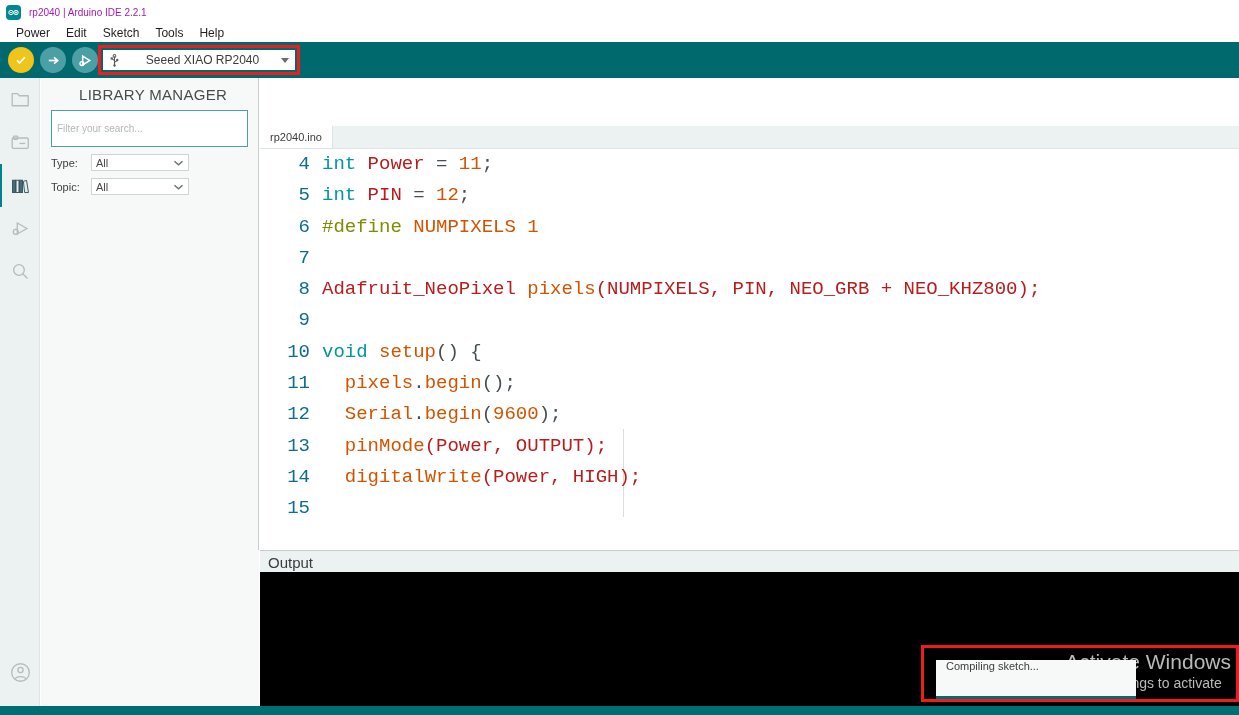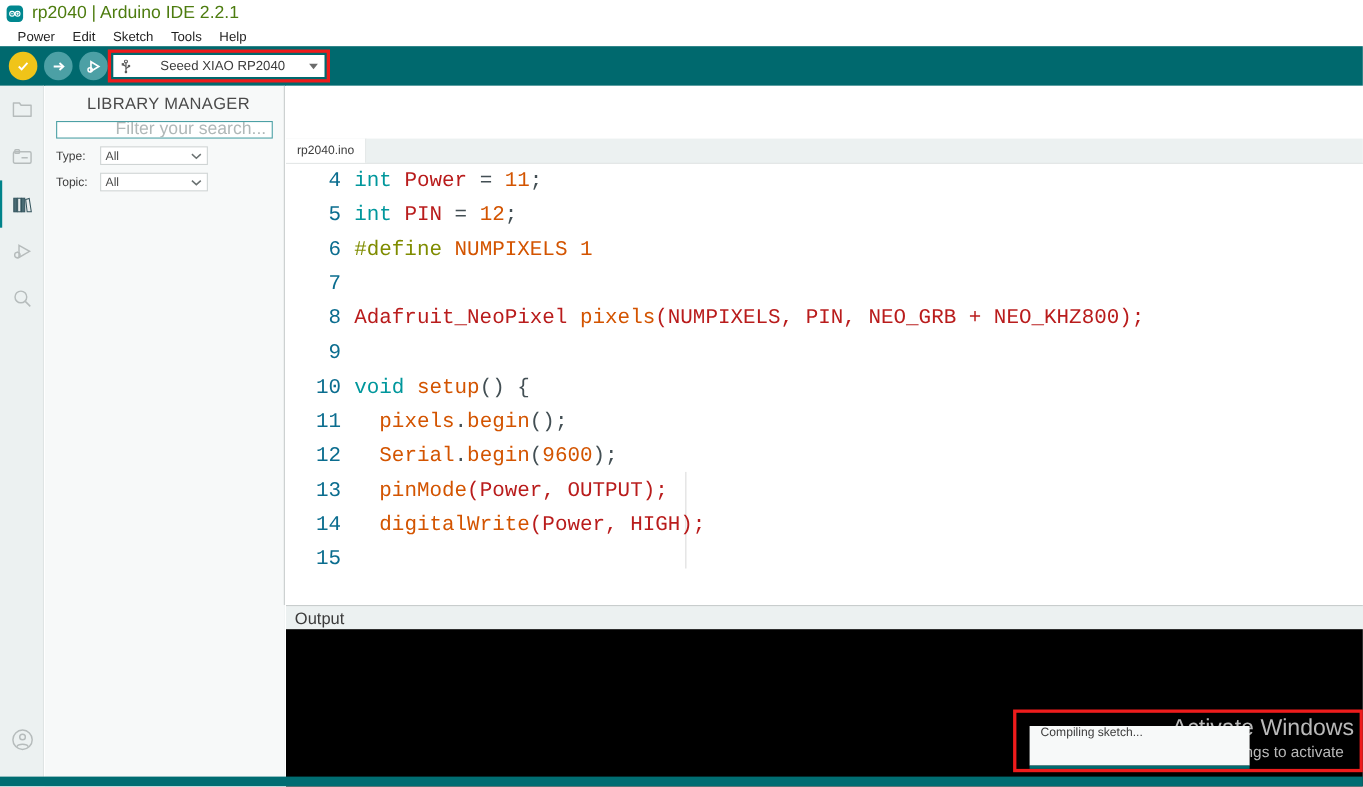--- a/index.html
+++ b/index.html
@@ -28,22 +28,22 @@
   .app-logo {
     width: 15px; height: 15px;
     border-radius: 4px;
     background: #00878f;
     display: flex; align-items: center; justify-content: center;
     margin-right: 8px;
     flex: 0 0 auto;
   }
   .app-logo svg { display: block; }
   .title-text {
-    font-size: 16px;
-    color: #4d7c0f;
+    font-size: 10px;
+    color: #a21caf;
     white-space: nowrap;
   }
 
   
   .menubar {
     height: 18px;
     display: flex;
     align-items: center;
     padding-left: 8px;
     background: #ffffff;
@@ -169,30 +169,29 @@
   }
   .panel-title {
     font-size: 15px;
     letter-spacing: 0.3px;
     color: #4a4a4a;
     margin-bottom: 7px;
     margin-left: 28px;
   }
   .filter-input {
     width: 100%;
-    height: 16px;
+    height: 37px;
     box-sizing: border-box;
     border: 1px solid #4ca0a5;
     background: #ffffff;
     font-family: "Liberation Sans", sans-serif;
-    font-size: 16px;
+    font-size: 10px;
     color: #3c3c3c;
     padding: 0 5px;
     outline: none;
-    text-align: right;
   }
   .filter-input::placeholder { color: #b0b8b8; }
   .filter-row {
     display: flex;
     align-items: center;
     margin-top: 7px;
   }
   .filter-row .lbl {
     width: 40px;
     font-size: 11px;

